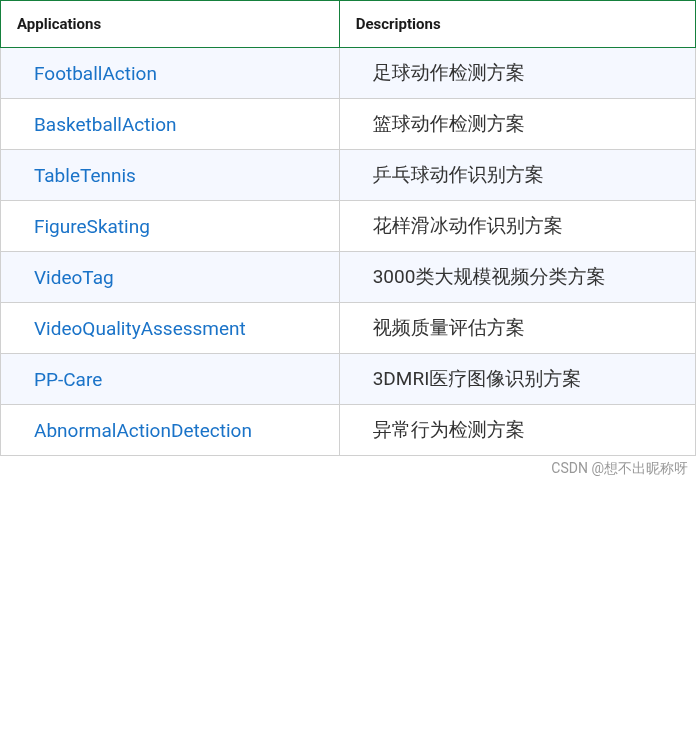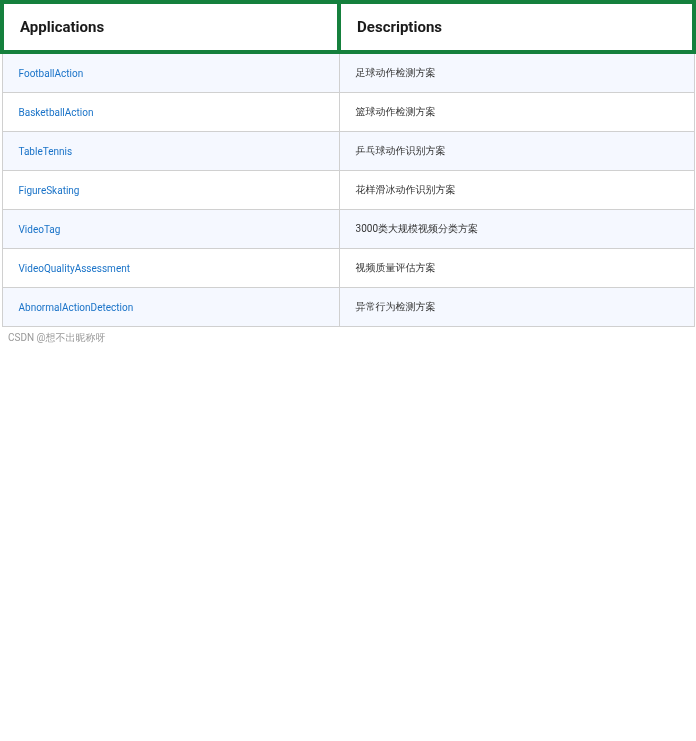--- a/index.html
+++ b/index.html
@@ -29,47 +29,48 @@
     thead tr {
       background: #ffffff;
     }
 
     th {
       padding: 14px 16px;
       text-align: left;
       font-weight: 700;
       font-size: 15px;
       color: #1a1a1a;
-      border: 4px solid #15803d;
+      border: 1px solid #15803d;
       margin-left: 17px;
     }
 
     td {
-      padding: 12px 16px;
+      padding: 12px 33px;
       border: 1px solid #d0d0d0;
-      font-size: 10px;
+      font-size: 19px;
       color: #333333;
     }
 
     tr:nth-child(odd) td {
       background-color: #f5f8ff;
     }
 
     tr:nth-child(even) td {
       background-color: #ffffff;
     }
 
     .app-link {
       color: #1a73c8;
       text-decoration: none;
       cursor: pointer;
     }
 
     .watermark {
-      font-size: 10px;
+      text-align: right;
+      font-size: 14px;
       color: #999999;
       padding: 4px 8px;
     }
   </style>
 </head>
 <body>
 
 <div class="table-container">
   <table>
     <thead>
@@ -97,19 +98,23 @@
         </tr>
         <tr>
           <td><a class="app-link" href="#">VideoTag</a></td>
           <td>3000类大规模视频分类方案</td>
         </tr>
         <tr>
           <td><a class="app-link" href="#">VideoQualityAssessment</a></td>
           <td>视频质量评估方案</td>
         </tr>
         <tr>
+          <td><a class="app-link" href="#">PP-Care</a></td>
+          <td>3DMRI医疗图像识别方案</td>
+        </tr>
+        <tr>
           <td><a class="app-link" href="#">AbnormalActionDetection</a></td>
           <td>异常行为检测方案</td>
         </tr>
       </tbody>
   </table>
 </div>
 <div class="watermark">CSDN @想不出昵称呀</div>
 
 </body></html>

